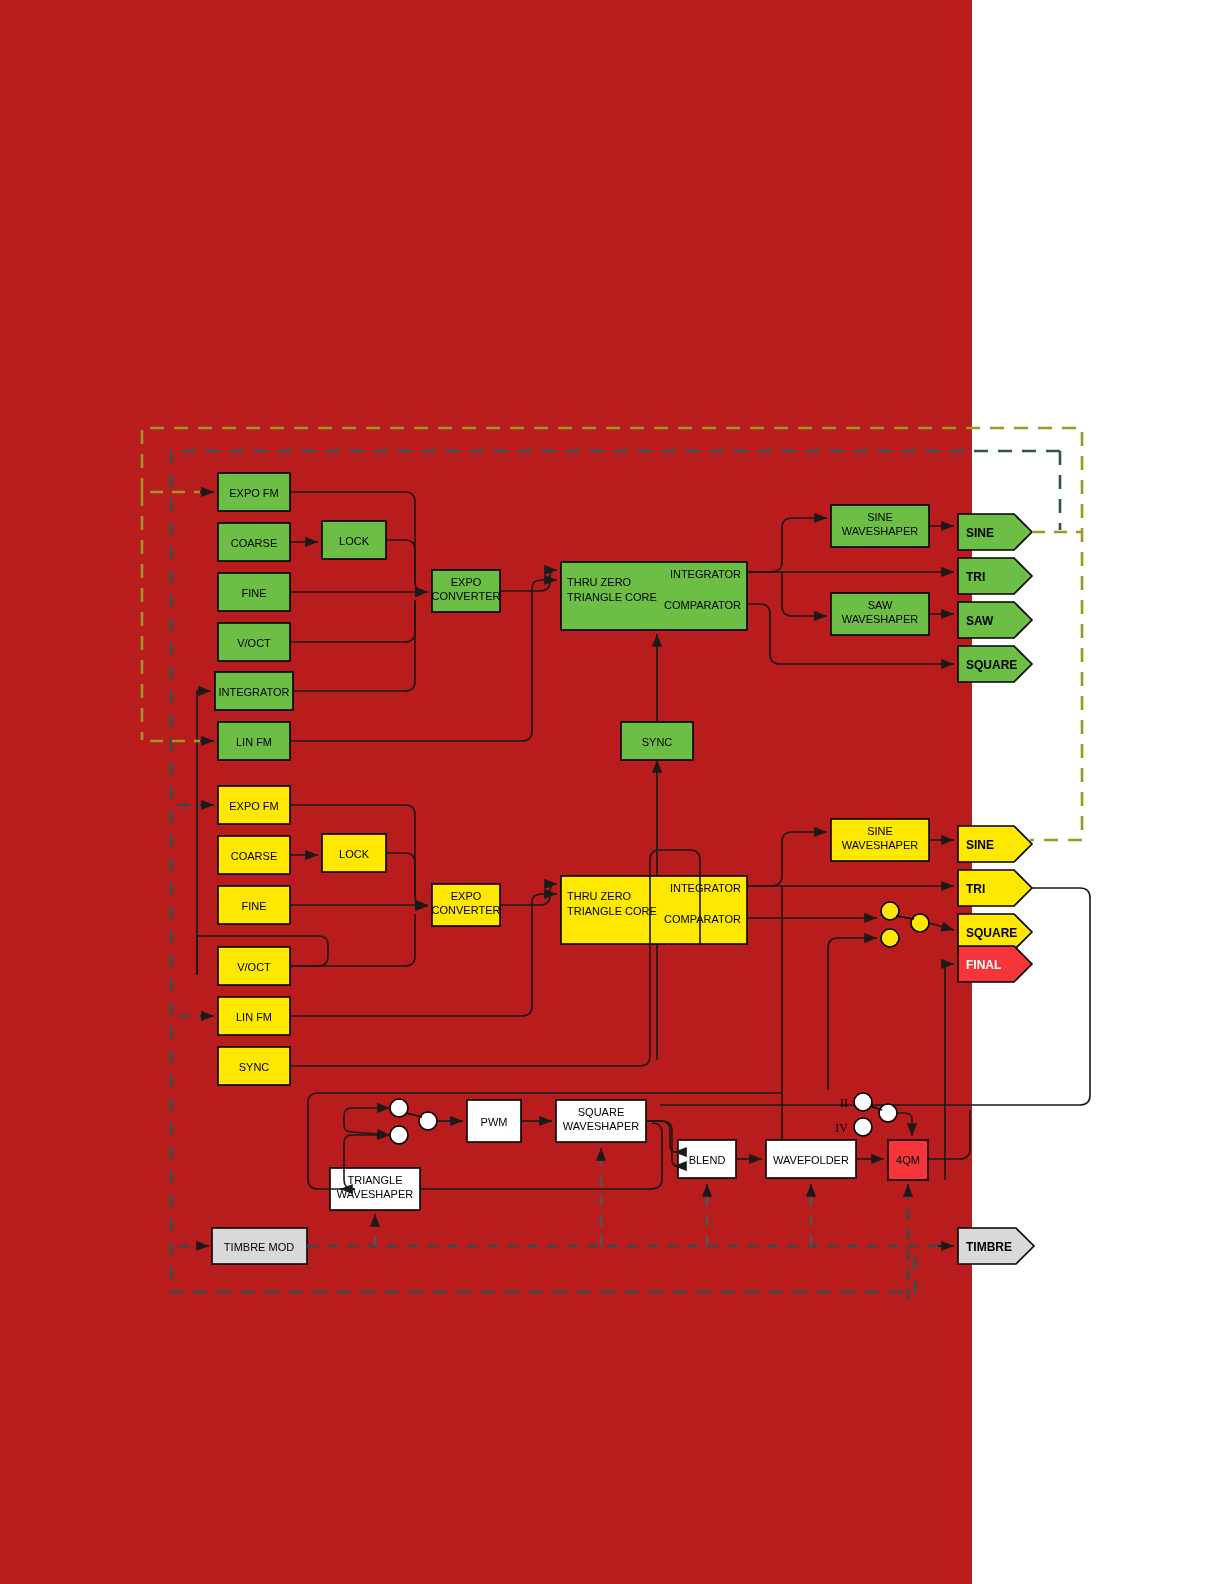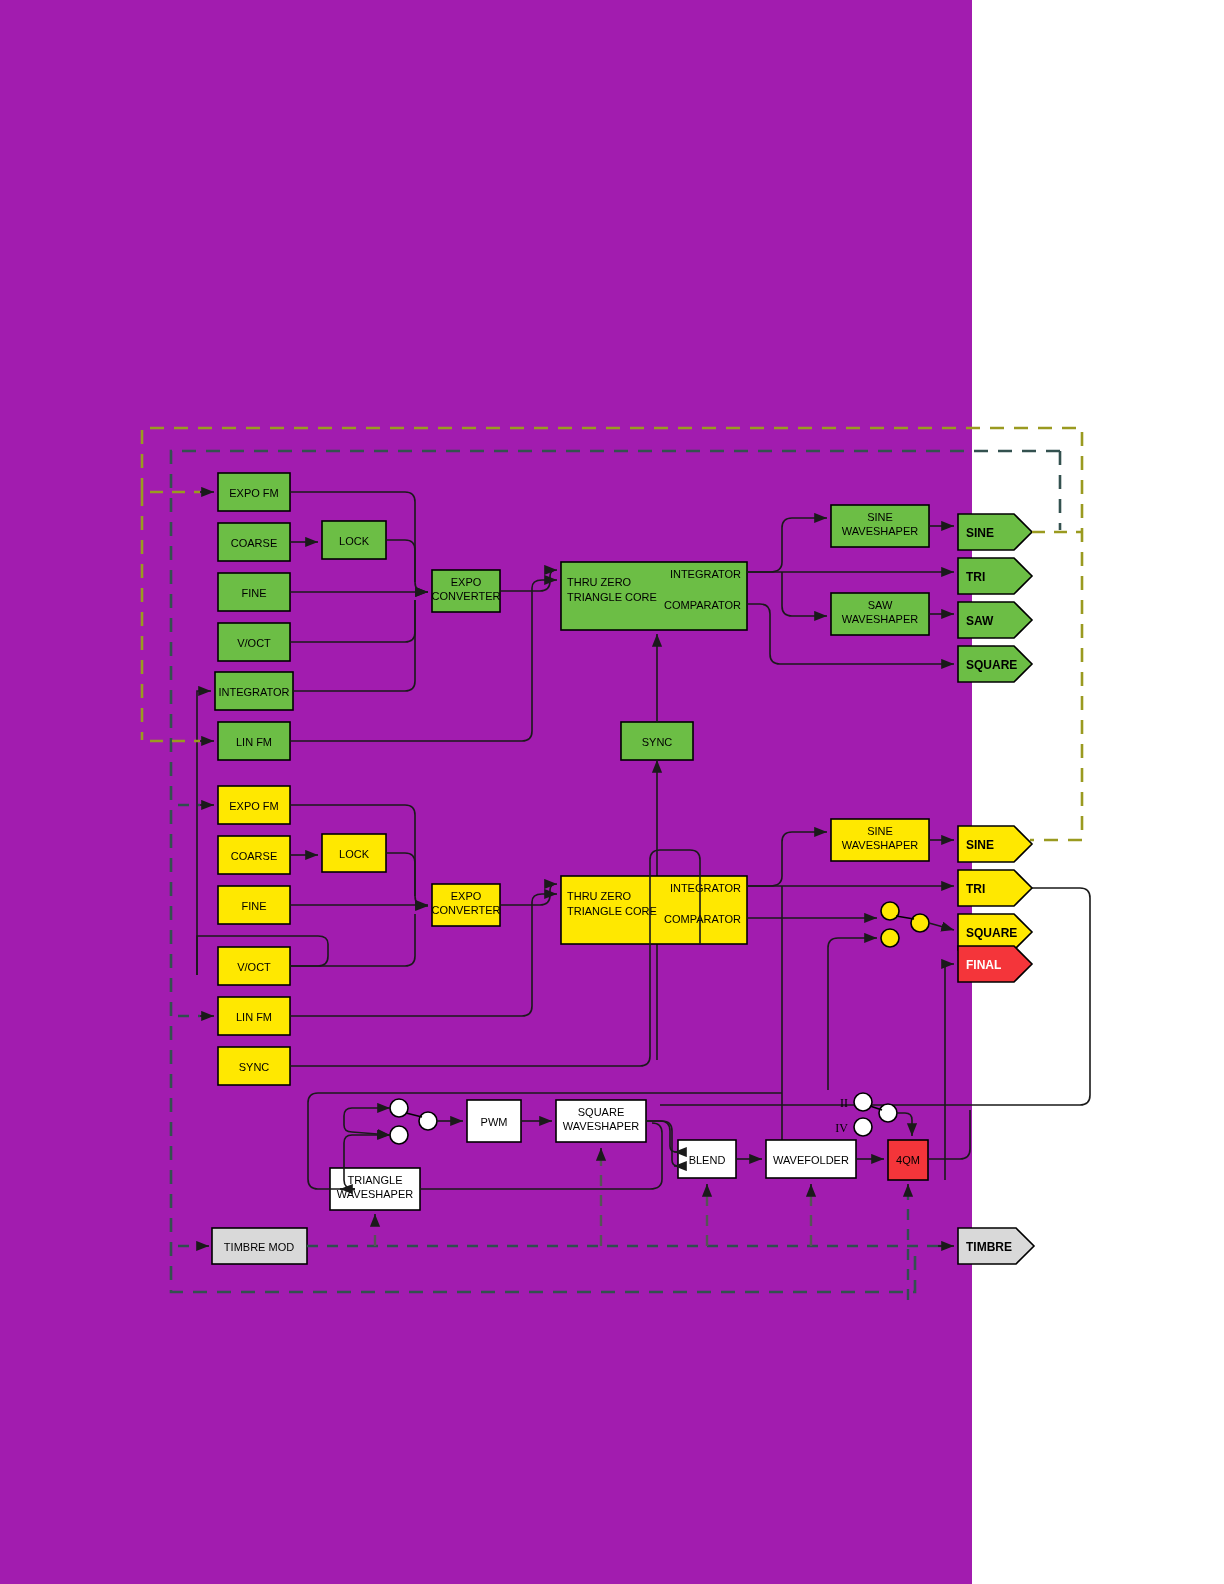--- a/index.html
+++ b/index.html
@@ -1,17 +1,17 @@
 <!DOCTYPE html>
 <html><head>
 <meta charset="utf-8">
 <style>
   html,body{margin:0;padding:0;background:#ffffff;}
   body{width:1224px;height:1584px;font-family:"Liberation Sans",sans-serif;overflow:hidden;}
-  #stage{position:relative;width:972px;height:1584px;background:#a21caf;}
+  #stage{position:relative;width:972px;height:1584px;background:#b91c1c;}
   svg{display:block;}
   .blk-text-sm{font-family:"Liberation Sans",sans-serif;font-size:11px;fill:#000;}
   .blk-text-b{font-family:"Liberation Sans",sans-serif;font-size:12px;font-weight:bold;fill:#000;}
   .blk-text-w{font-family:"Liberation Sans",sans-serif;font-size:12px;font-weight:bold;fill:#ffffff;}
   .roman{font-family:"Liberation Serif",serif;font-size:12px;fill:#000;}
   .wire{stroke:#1a1a1a;stroke-width:1.6;fill:none;}
   .wire-d{stroke:#2f4f4f;stroke-width:2.4;fill:none;stroke-dasharray:11 9;}
   .wire-d2{stroke:#555;stroke-width:2.4;fill:none;stroke-dasharray:11 9;}
   .wire-olive{stroke:#9a9a1f;stroke-width:2.4;fill:none;stroke-dasharray:13 9;}
   .brd-olive{stroke:#9a9a20;stroke-width:2.6;fill:none;stroke-dasharray:14 10;}

